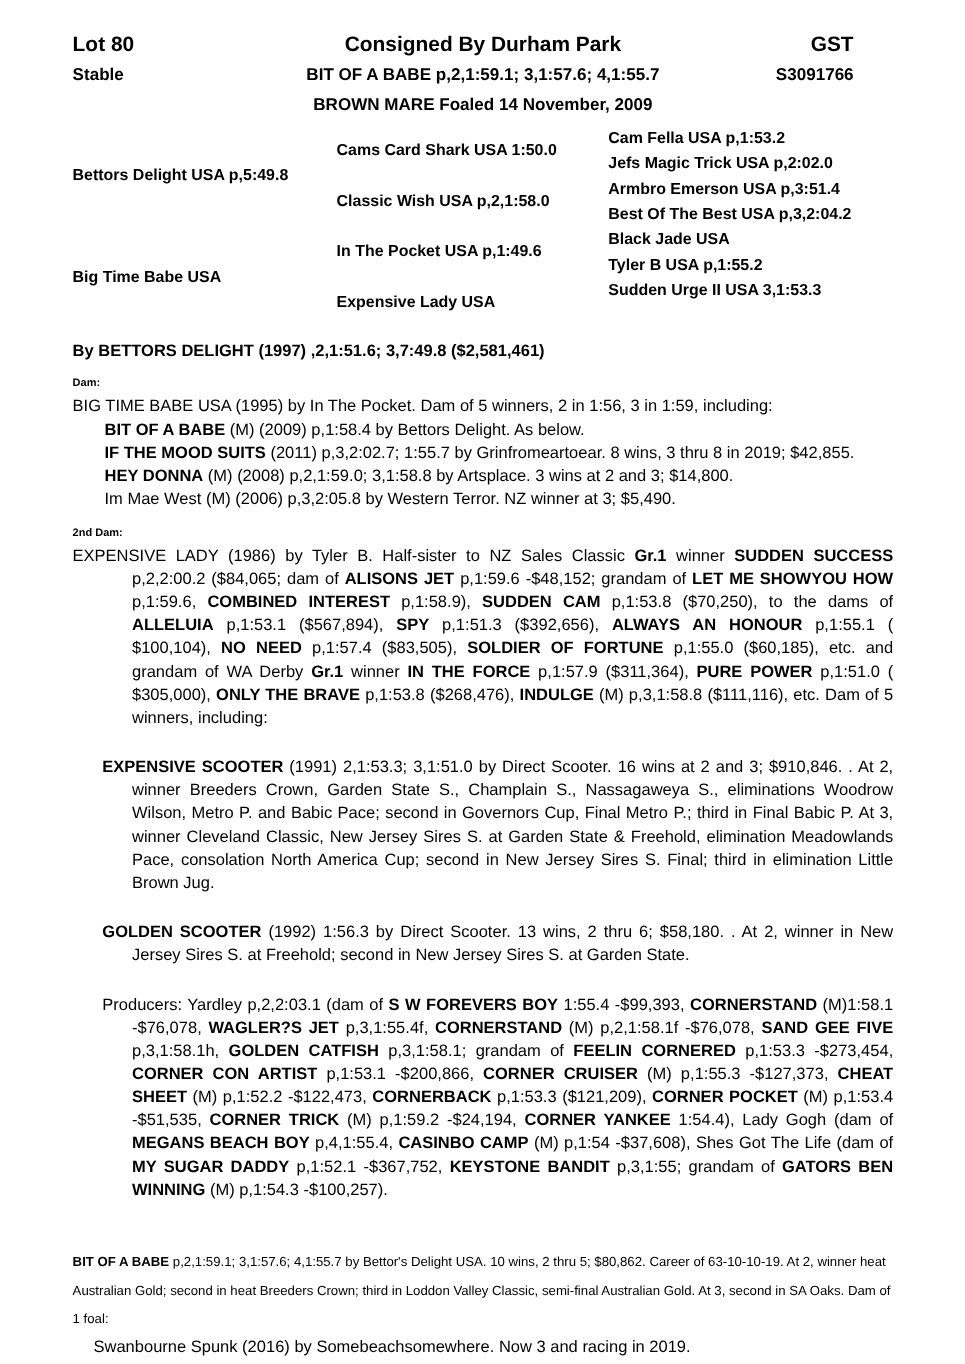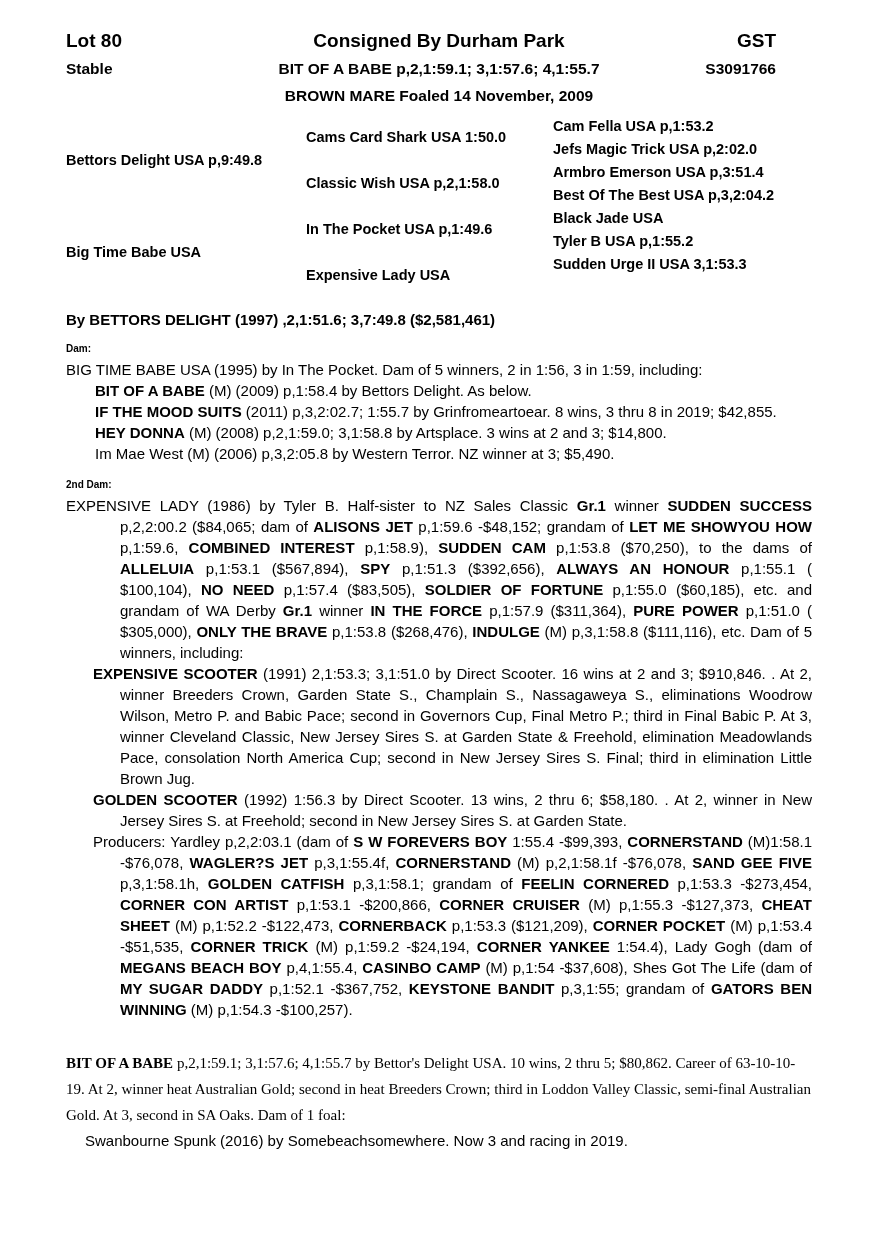--- a/index.html
+++ b/index.html
@@ -34,23 +34,23 @@
   .g2c { grid-column:2; grid-row:5/7; }
   .g2d { grid-column:2; grid-row:7/9; }
   .g3 { grid-column:3; }
 
   
   .sire-line { font-weight:bold; font-size:15px; margin-top:13px; }
   .sec-head  { font-weight:bold; font-size:10px; margin-top:10px; line-height:21px; }
   .para { font-size:15px; line-height:21px; }
   .dam-entry { margin-left:29px; padding-left:50px; text-indent:-50px; }
   .sd-intro  { padding-left:54px; text-indent:-54px; text-align:justify; }
-  .sd-entry  { margin-left:27px; padding-left:27px; text-indent:-27px; text-align:justify; }
+  .sd-entry  { margin-left:27px; padding-left:27px; text-indent:-27px; text-align:justify;margin-top:24px; }
 
-  .summary   { font-size:15px; line-height:26px; margin-top:30px;font-family:Liberation Serif, serif; }
+  .summary   { font-size:12px; line-height:26px; margin-top:42px; }
   .prod-head { font-size:17.5px; font-weight:bold; text-align:center; line-height:26px; }
   .prod-entry{ font-size:15px; line-height:21px; margin-left:19px; margin-top:2px; }
 
   .b { font-weight:bold; }
 </style>
 </head>
 <body>
 
 <div class="page">
 
@@ -60,21 +60,21 @@
     <div class="h-right">GST</div>
   </div>
   <div class="h-row h-row2">
     <div class="h-left">Stable</div>
     <div class="h-mid">BIT OF A BABE p,2,1:59.1; 3,1:57.6; 4,1:55.7</div>
     <div class="h-right">S3091766</div>
   </div>
   <div class="h-row3">BROWN MARE Foaled 14 November, 2009</div>
 
   <div class="ped">
-    <div class="ped-cell g1a">Bettors Delight USA p,9:49.8</div>
+    <div class="ped-cell g1a">Bettors Delight USA p,5:49.8</div>
     <div class="ped-cell g1b">Big Time Babe USA</div>
 
     <div class="ped-cell g2a">Cams Card Shark USA 1:50.0</div>
     <div class="ped-cell g2b">Classic Wish USA p,2,1:58.0</div>
     <div class="ped-cell g2c">In The Pocket USA p,1:49.6</div>
     <div class="ped-cell g2d">Expensive Lady USA</div>
 
     <div class="ped-cell g3">Cam Fella USA p,1:53.2</div>
     <div class="ped-cell g3">Jefs Magic Trick USA p,2:02.0</div>
     <div class="ped-cell g3">Armbro Emerson USA p,3:51.4</div>

